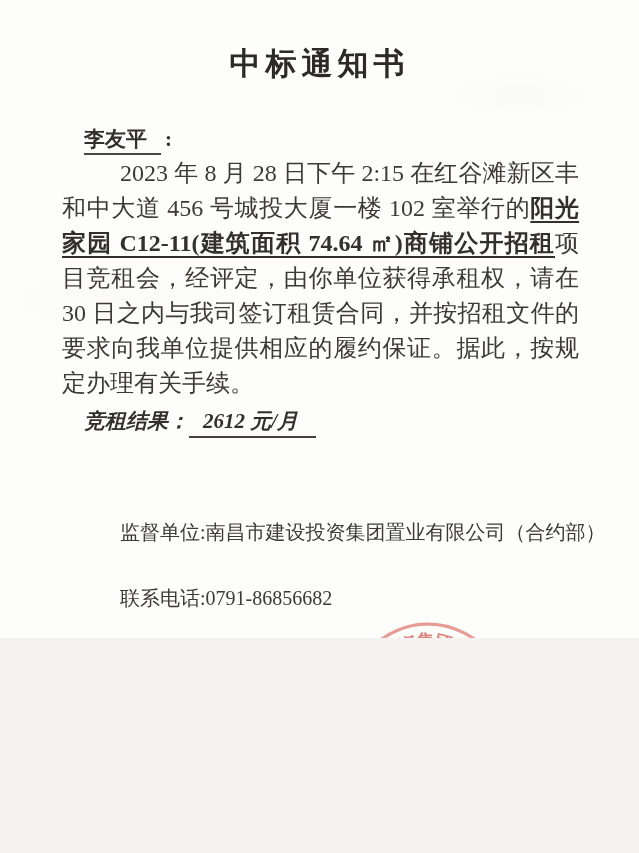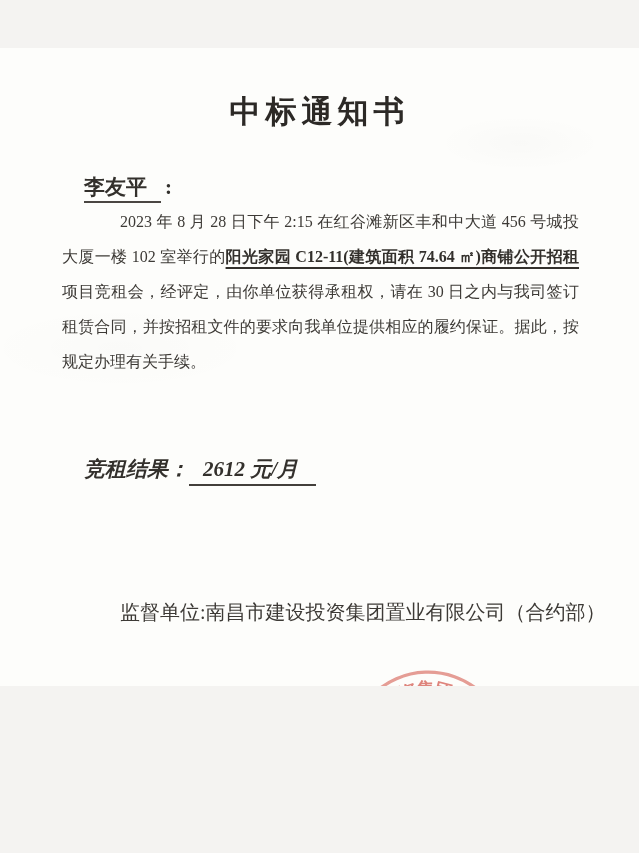--- a/index.html
+++ b/index.html
@@ -10,42 +10,41 @@
   }
   .page {
     position: relative;
     width: 639px; height: 638px;
     background: #fdfdfb;
     background-image:
       radial-gradient(ellipse 120px 40px at 520px 95px, rgba(0,0,0,0.015), transparent 70%),
       radial-gradient(ellipse 200px 60px at 120px 300px, rgba(0,0,0,0.012), transparent 70%);
     overflow: hidden;
     color: #3a3733;
-    margin-top: 48px;
   }
   .doc-title {
     position: absolute; top: 43px; left: 0; right: 0;
     text-align: center;
     font-size: 31px; font-weight: 700;
     letter-spacing: 5px;
     color: #2c2926;
   }
   .addressee {
     position: absolute; top: 125px; left: 84px;
     font-size: 21px; font-weight: 700; color: #33302c;
   }
   .addressee .u-name {
     border-bottom: 2px solid #4a4642;
     padding-right: 14px;
     display: inline-block;
   }
   .addressee .colon { margin-left: 4px; }
   .para {
     position: absolute; left: 62px; width: 517px;
-    font-size: 16px; line-height: 35px;
+    font-size: 24px; line-height: 35px;
     text-align: justify; text-justify: inter-ideograph;
     color: #3d3a36;
   }
   .para-1 { top: 156px; text-indent: 58px; }
   .para-2 { top: 475px; text-indent: 58px; }
   .emph {
     font-weight: 700;
     text-decoration: underline;
     text-underline-offset: 5px;
     text-decoration-thickness: 2px;
@@ -57,21 +56,21 @@
   }
   .result-value {
     border-bottom: 2px solid #433f3b;
     padding: 0 18px 1px 14px;
     display: inline-block;
   }
   .info-line {
     position: absolute; left: 120px;
     font-size: 20px; color: #3d3a36;
   }
-  .supervisor-line { top: 551px; text-align: center; }
+  .supervisor-line { top: 519px; text-align: center; }
   .phone-line { top: 585px; }
   .issuer-line {
     position: absolute; top: 692px; left: 205px;
     font-size: 16px; color: #3d3a36;
   }
   .date-line {
     position: absolute; top: 728px; left: 352px;
     font-size: 23px; color: #3d3a36;
   }
   .seal {
@@ -108,20 +107,21 @@
   </div>
 
   <div class="para para-1"><span>2023 年 8 月 28 日下午 2:15 在红谷滩新区丰和中大道 456 号城投大厦一楼 102 室举行的</span><span class="emph">阳光家园 C12-11(建筑面积 74.64 ㎡)商铺公开招租</span><span>项目竞租会，经评定，由你单位获得承租权，请在 30 日之内与我司签订租赁合同，并按招租文件的要求向我单位提供相应的履约保证。据此，按规定办理有关手续。</span></div>
 
   <div class="result-line">
     <span>竞租结果：</span><span class="result-value">2612 元/月</span>
   </div>
 
 
   <div class="info-line supervisor-line">监督单位:南昌市建设投资集团置业有限公司（合约部）</div>
+  <div class="info-line phone-line">联系电话:0791-86856682</div>
 
   <div class="issuer-line">招租人：南昌市建设投资集团置业有限公司</div>
   <div class="date-line">2023 年 8 月 29 日</div>
 
   <div class="seal">
     <svg viewBox="0 0 160 160" xmlns="http://www.w3.org/2000/svg">
       <circle class="seal-ring" cx="80" cy="80" r="76"></circle>
       <polygon class="seal-star" points="80,56 86.2,73.5 104.7,74 90,85.2 95.3,103 80,92.5 64.7,103 70,85.2 55.3,74 73.8,73.5"></polygon>
       <g id="seal-company-arc">
           <text x="80" y="26" text-anchor="middle" transform="rotate(-116 80 80)" class="seal-char">南</text>

